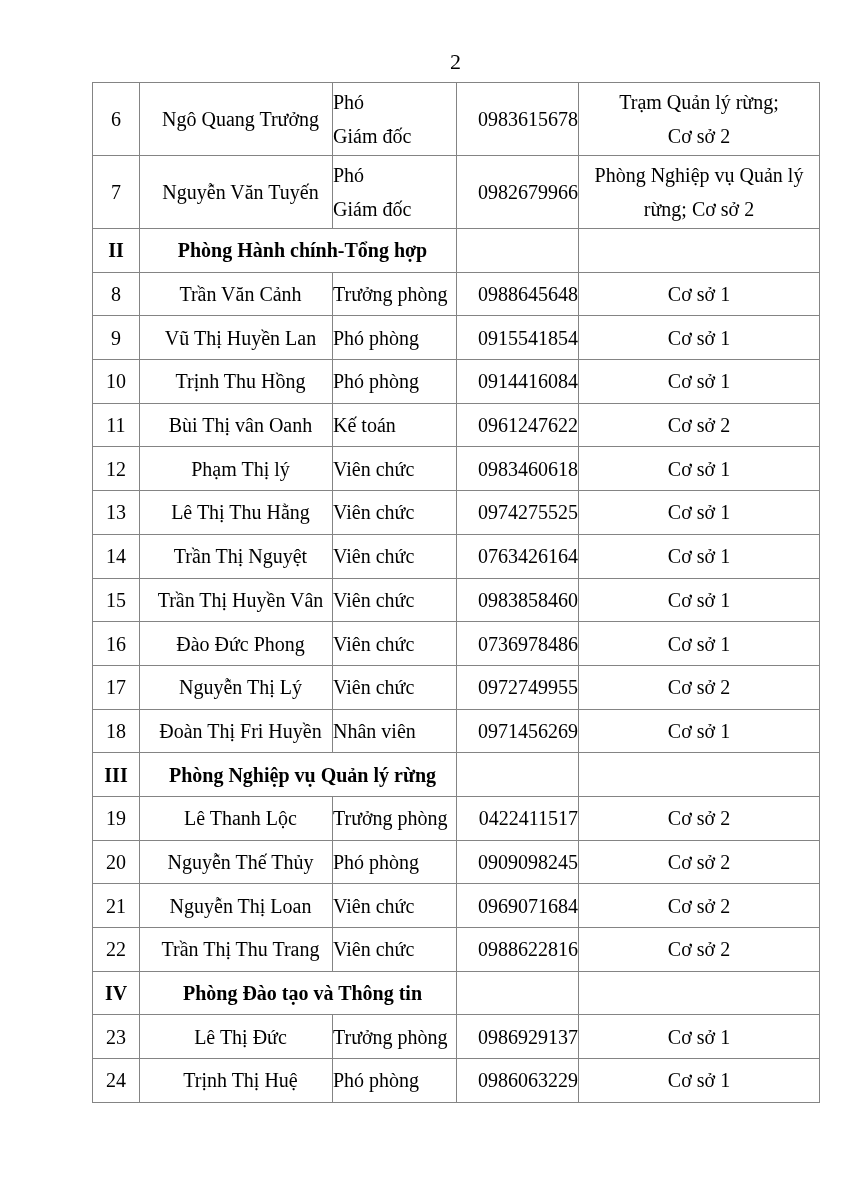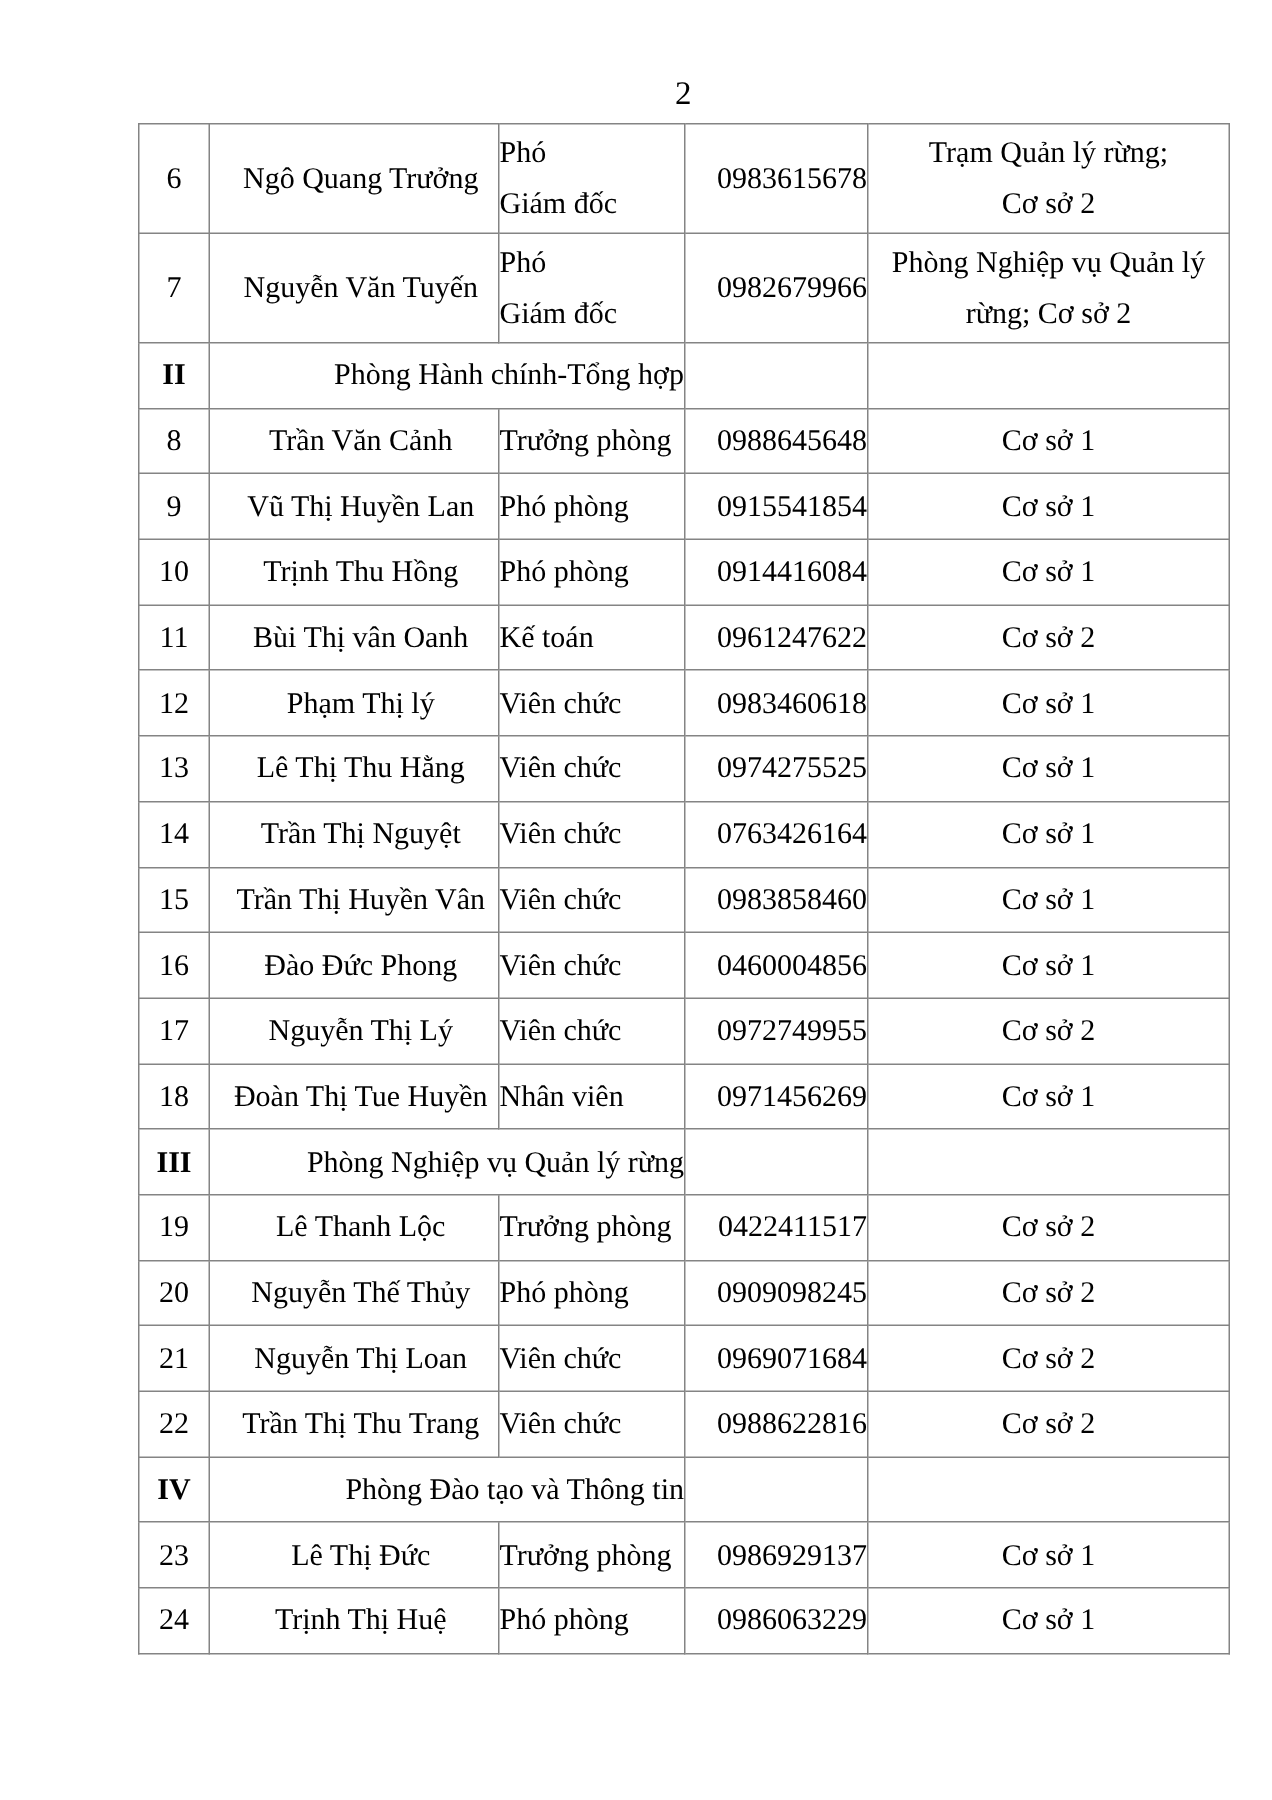--- a/index.html
+++ b/index.html
@@ -38,21 +38,21 @@
     white-space: pre-line;
     overflow: hidden;
   }
   table.contact tr { height: 43.7px; }
   table.contact tr.tall { height: 73px; }
   .c-no    { text-align: center; }
   .c-name  { text-align: center; padding-left: 9px !important; }
   .c-pos   { text-align: left; }
   .c-phone { text-align: right; }
   .c-loc   { text-align: center; }
-  .c-title { text-align: right; padding-left: 9px !important; font-weight: normal; }
+  .c-title { text-align: center; padding-left: 9px !important; font-weight: bold; }
   tr.section .c-no { font-weight: bold; }
 </style>
 </head>
 <body>
 
 <div class="page">
 
   <div class="page-num">2</div>
 
   <table class="contact">
@@ -141,33 +141,33 @@
       <td class="c-no">15</td>
       <td class="c-name">Trần Thị Huyền Vân</td>
       <td class="c-pos">Viên chức</td>
       <td class="c-phone">0983858460</td>
       <td class="c-loc">Cơ sở 1</td>
     </tr>
         <tr>
       <td class="c-no">16</td>
       <td class="c-name">Đào Đức Phong</td>
       <td class="c-pos">Viên chức</td>
-      <td class="c-phone">0460004856</td>
+      <td class="c-phone">0736978486</td>
       <td class="c-loc">Cơ sở 1</td>
     </tr>
         <tr>
       <td class="c-no">17</td>
       <td class="c-name">Nguyễn Thị Lý</td>
       <td class="c-pos">Viên chức</td>
       <td class="c-phone">0972749955</td>
       <td class="c-loc">Cơ sở 2</td>
     </tr>
         <tr>
       <td class="c-no">18</td>
-      <td class="c-name">Đoàn Thị Tue Huyền</td>
+      <td class="c-name">Đoàn Thị Fri Huyền</td>
       <td class="c-pos">Nhân viên</td>
       <td class="c-phone">0971456269</td>
       <td class="c-loc">Cơ sở 1</td>
     </tr>
         <tr class="section">
       <td class="c-no">III</td>
       <td class="c-title" colspan="2">Phòng Nghiệp vụ Quản lý rừng</td>
       <td class="c-phone"></td>
       <td class="c-loc"></td>
     </tr>

